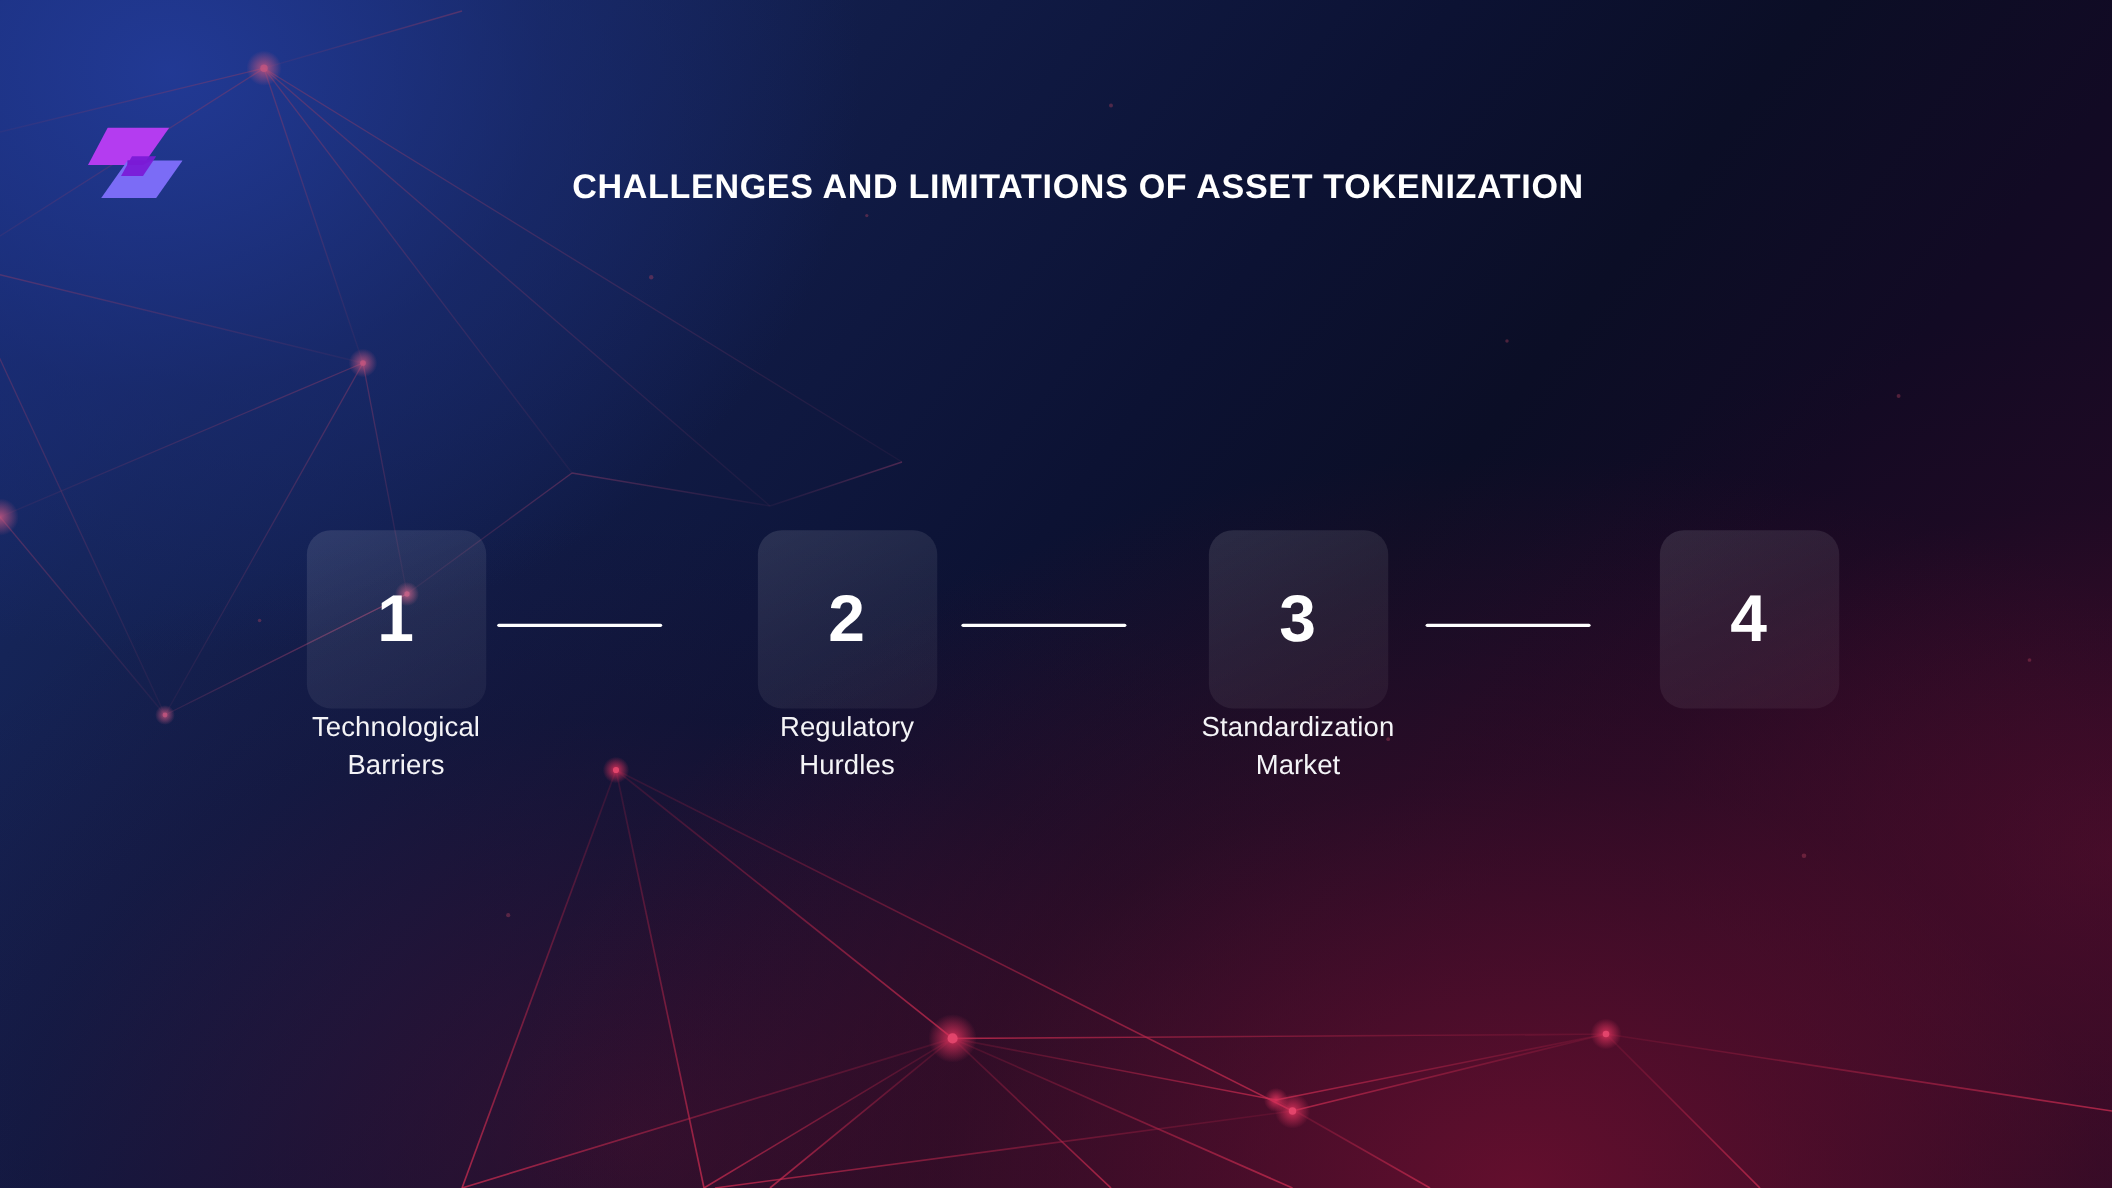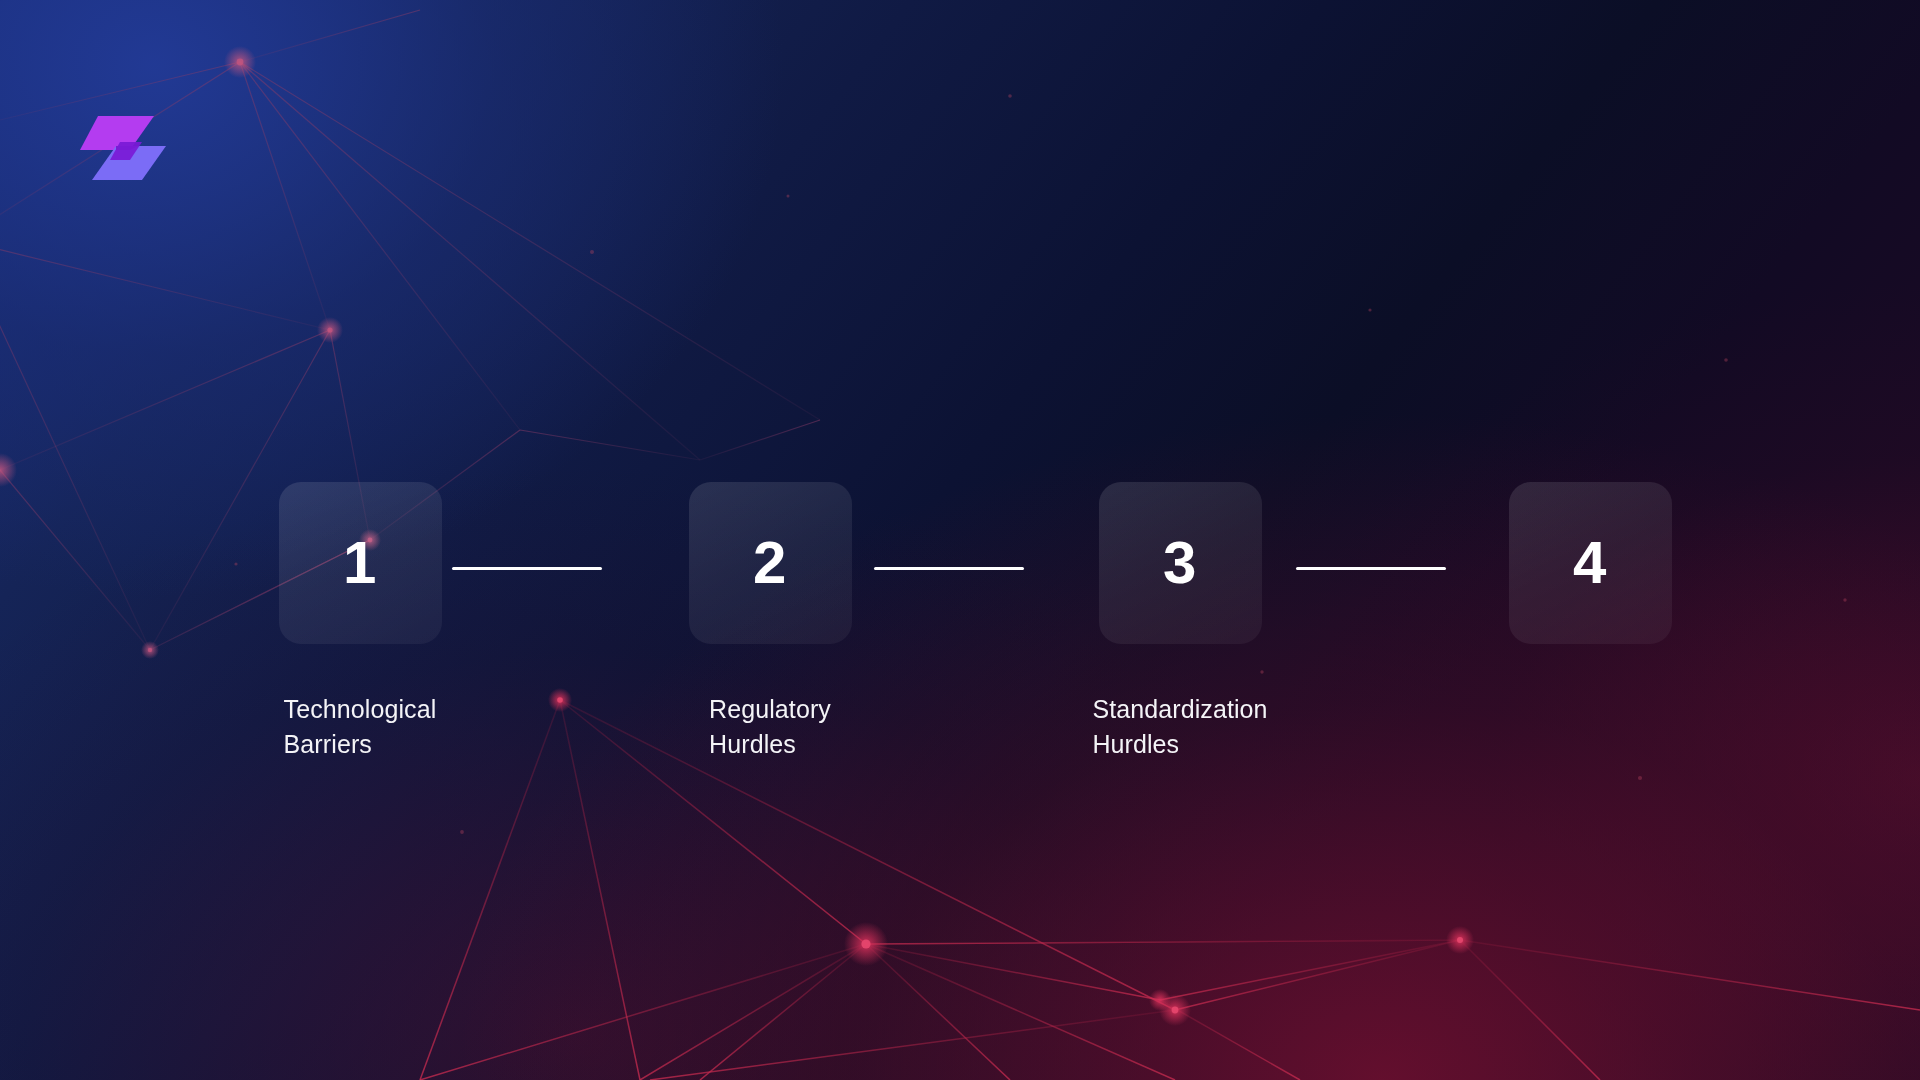--- a/index.html
+++ b/index.html
@@ -65,25 +65,25 @@
   }
   .card-num {
     color:#ffffff;
     font-size:60px;
     font-weight:bold;
     line-height:1;
     letter-spacing:0.5px;
   }
 
   .step-label {
-    margin-top:48px;
     color:#f4f4f7;
     font-size:25px;
     font-weight:400;
     line-height:1.38;
+    text-align:center;
     letter-spacing:0.1px;
     white-space:pre-line;
   }
 
   
   .connector {
     position:absolute;
     top:567px;
     height:3px;
     background:#ffffff;
@@ -201,20 +201,21 @@
   </svg>
 
   <svg id="logo" viewBox="0 0 86 64">
     <polygon points="18,0 74,0 50,34 0,34" fill="#b43cf0"></polygon>
     <polygon points="36,30 86,30 62,64 12,64" fill="#7b6cf6"></polygon>
     <polygon points="36,30 50,30 50,34 36,34" fill="#7a1ad6"></polygon>
     <polygon points="36,30 58,30 50,34 36,34" fill="#7a1ad6"></polygon>
     <path d="M40 26 L62 26 L50 44 L30 44 Z" fill="#7a1ad6" opacity="0.92"></path>
   </svg>
 
+  <div id="title">CHALLENGES AND LIMITATIONS OF ASSET TOKENIZATION</div>
 
   <div class="connector" id="conn-1-2"></div>
   <div class="connector" id="conn-2-3"></div>
   <div class="connector" id="conn-3-4"></div>
 
   <div id="steps">
 
     <div class="step">
       <div class="card">
         <span class="card-num">1</span>
@@ -229,21 +230,21 @@
       </div>
       <div class="step-label">Regulatory
 Hurdles</div>
     </div>
 
     <div class="step">
       <div class="card">
         <span class="card-num">3</span>
       </div>
       <div class="step-label">Standardization
-Hurdles</div>
+Market</div>
     </div>
 
     <div class="step">
       <div class="card">
         <span class="card-num">4</span>
       </div>
     </div>
 
   </div>
 </div>

